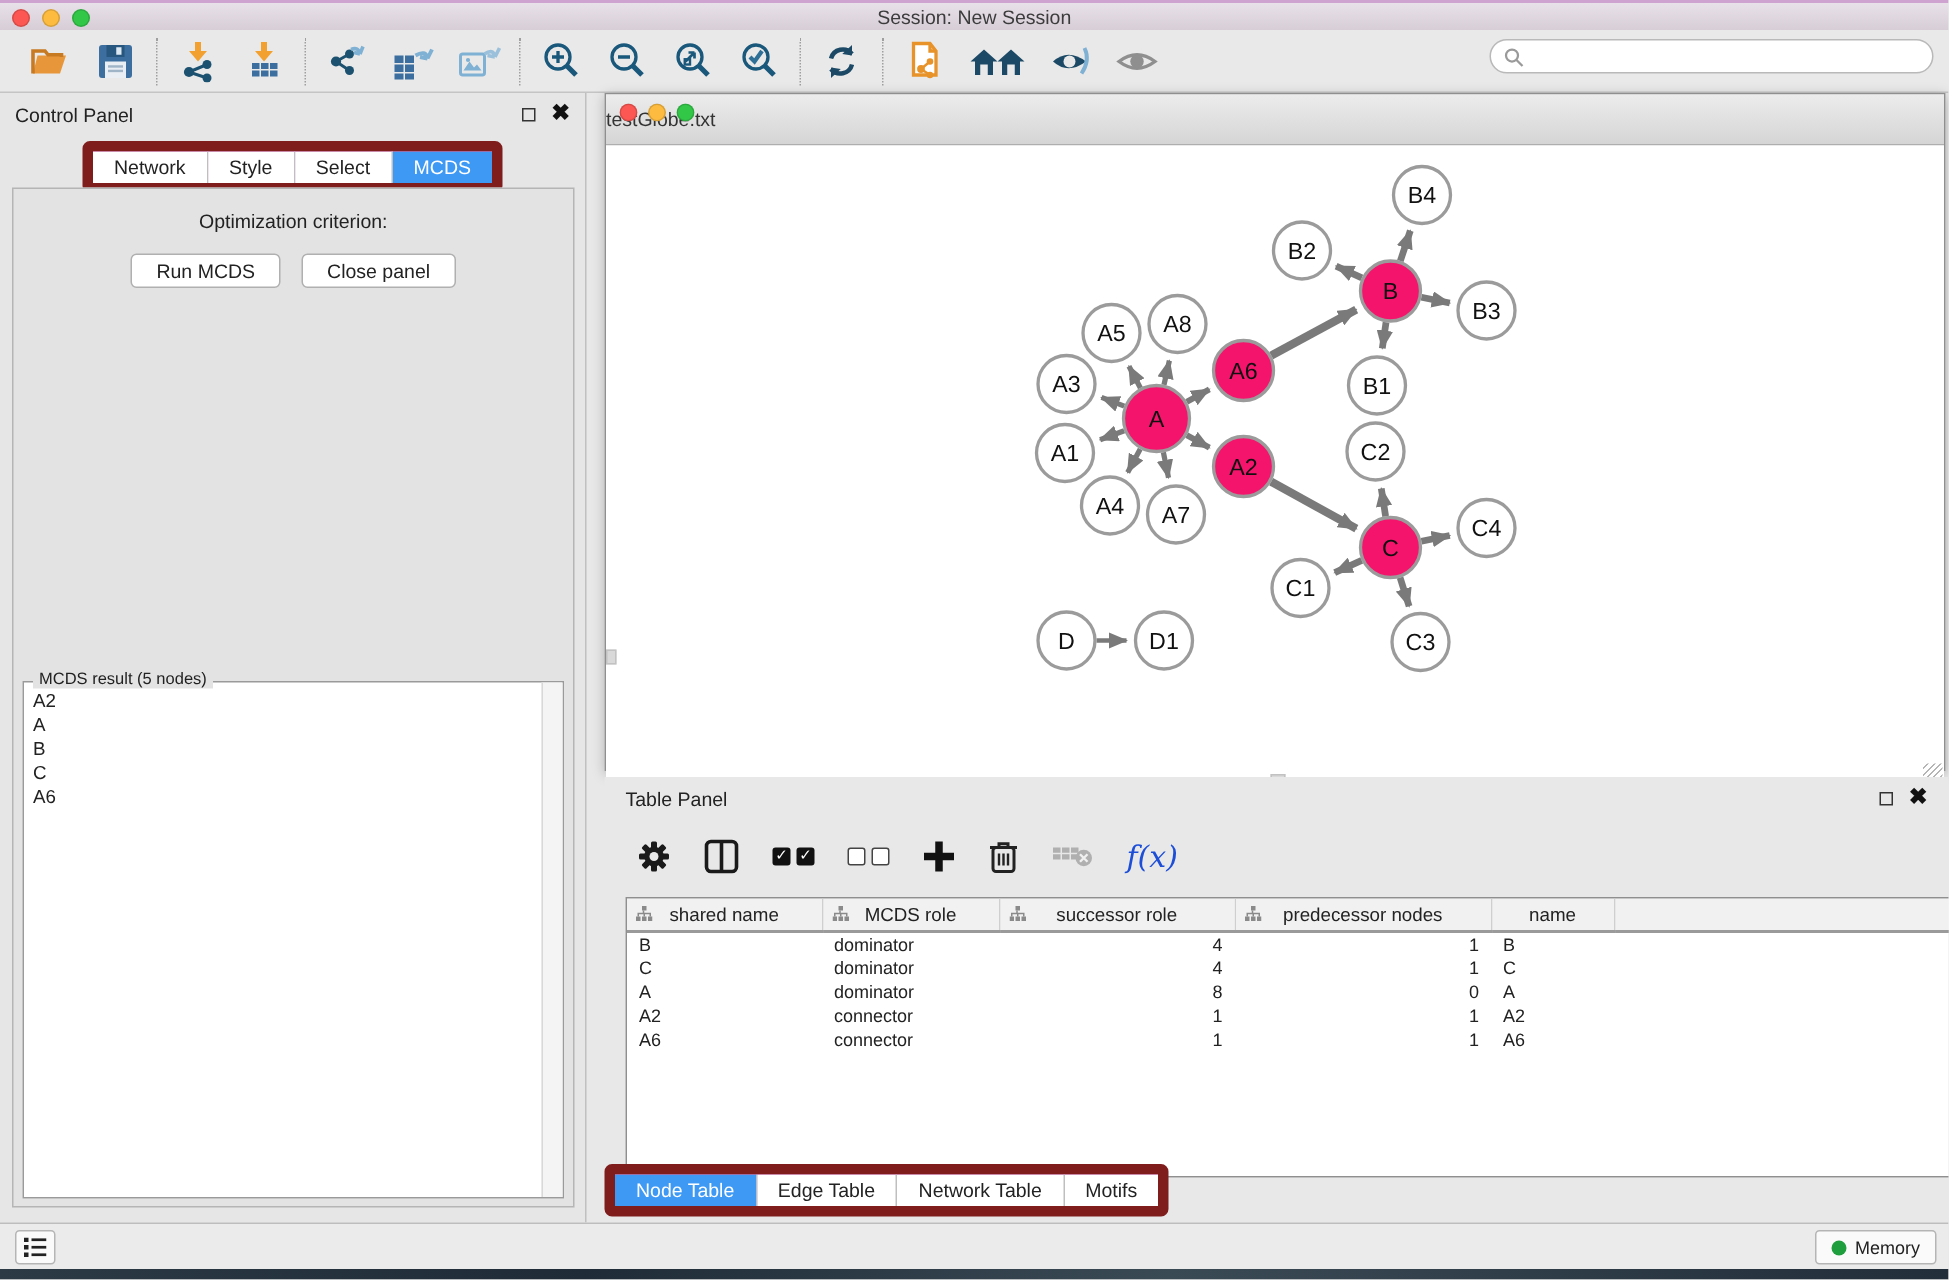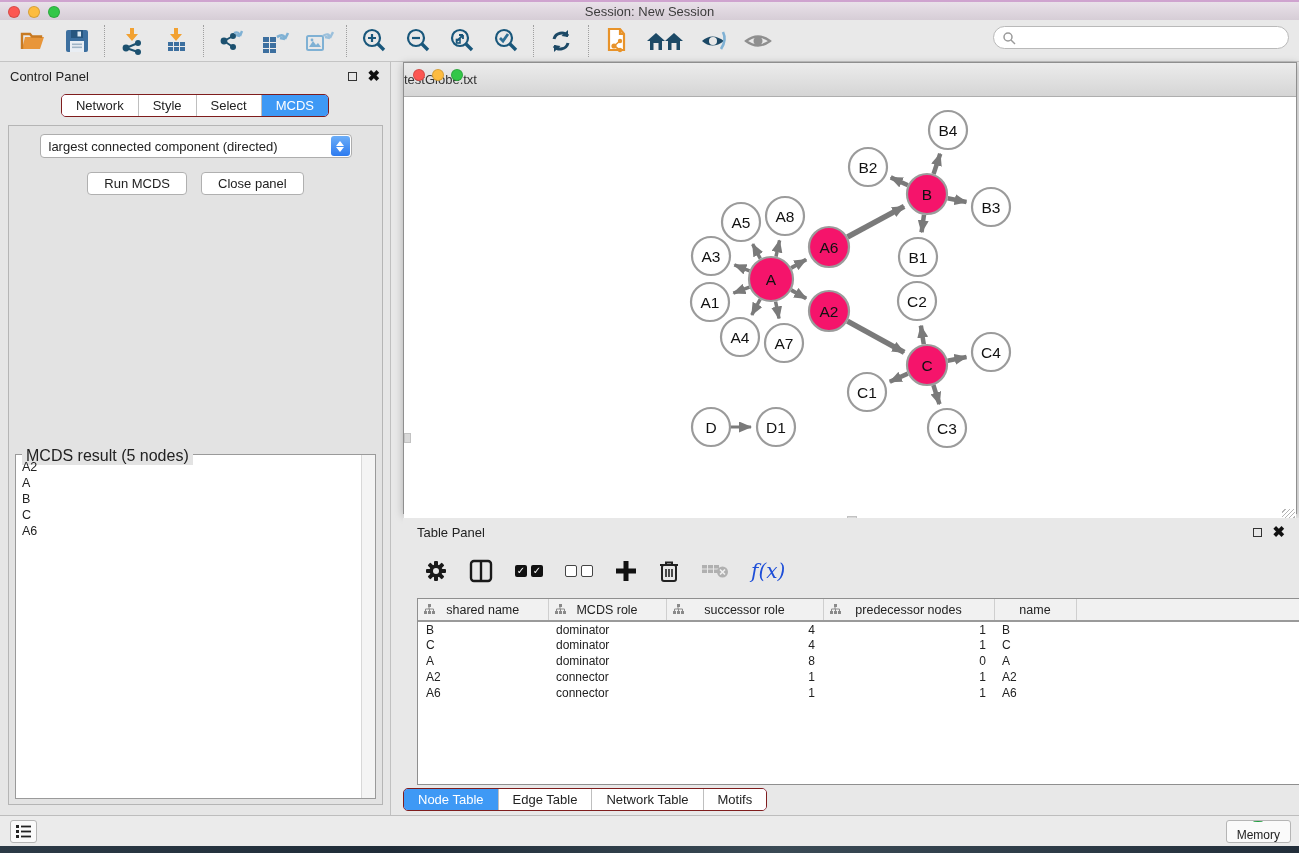--- a/index.html
+++ b/index.html
@@ -27,38 +27,38 @@
 
   
   .control-panel { position:absolute; left:0; top:62px; width:391px; height:753px; background:#e6e6e6; border-right:1px solid #c0c0c0; }
   .panel-head { height:28px; display:flex; align-items:center; padding:0 10px; }
   .panel-head .ph-title { font-size:13px; color:#222; }
   .panel-icons { margin-left:auto; display:flex; align-items:center; gap:10px; }
   .float-box { width:9px; height:9px; border:1.5px solid #333; background:transparent; }
   .close-x { font-size:15px; font-weight:bold; color:#111; line-height:10px; }
 
   .seg-row { display:flex; justify-content:center; margin-top:4px; }
-  .seg-group { display:flex; border:1px solid #7f1d1d; border-radius:5px; overflow:hidden; background:#f0abfc; }
+  .seg-group { display:flex; border:7px solid #7f1d1d; border-radius:5px; overflow:hidden; background:#f0abfc; }
   .seg { padding:3px 14px; font-size:13px; background:#fff; border-right:1px solid #bfbfbf; color:#222; }
   .seg:last-child { border-right:none; }
   .seg.active { background:#3e99f5; color:#fff; }
 
   .cp-content { position:absolute; left:8px; top:63px; width:375px; height:680px; border:1px solid #b5b5b5; background:#e3e3e3; }
   .opt-label { text-align:center; margin-top:14px; font-size:13px; }
   .combo { position:relative; margin:8px auto 0 auto; width:312px; height:24px; background:#fff; border:1px solid #adadad; border-radius:4px; display:flex; align-items:center; padding-left:8px; font-size:13px; }
   .combo .stepper { position:absolute; right:1px; top:1px; width:19px; height:20px; border-radius:3px;
     background:linear-gradient(#6caef8,#2d7bf0); display:flex; flex-direction:column; align-items:center; justify-content:center; gap:1px; }
   .stepper .up, .stepper .dn { width:0; height:0; border-left:4px solid transparent; border-right:4px solid transparent; }
   .stepper .up { border-bottom:5px solid #fff; }
   .stepper .dn { border-top:5px solid #fff; }
   .btn-row { display:flex; justify-content:center; gap:14px; margin-top:14px; }
   .mac-btn { background:#fff; border:1px solid #b0b0b0; border-radius:4px; padding:3px 16px; font-size:13px; color:#222; }
 
   .result-box { position:absolute; left:6px; top:328px; width:361px; height:345px; border:1px solid #9a9a9a; background:#fff; }
-  .result-legend { position:absolute; top:-8px; left:6px; background:#e3e3e3; padding:0 4px; font-size:16px; }
+  .result-legend { position:absolute; top:-8px; left:6px; background:#e3e3e3; padding:0 4px; font-size:11px; }
   .result-list { position:absolute; left:0; top:4px; width:346px; height:335px; overflow:hidden; }
   .result-list div { font-size:12.5px; padding:1px 0 1px 6px; }
   .result-scroll { position:absolute; right:0; top:0; width:14px; height:100%; background:#f4f4f4; border-left:1px solid #d8d8d8; }
 
   
   .net-window { position:absolute; left:403px; top:62px; width:894px; height:452px; background:#fff;
     border:1px solid #8f8f8f; box-shadow:0 2px 8px rgba(0,0,0,.25); }
   .net-titlebar { height:34px; background:linear-gradient(#ececec,#d5d5d5); border-bottom:1px solid #aeaeae;
     display:flex; align-items:center; justify-content:flex-start; position:relative; }
   .net-titlebar .nt { font-size:13px; color:#333; }
@@ -86,21 +86,21 @@
   table.data th .th-icon { position:absolute; left:6px; top:5px; }
   table.data td { font-size:12px; height:16px; padding:0 8px; white-space:nowrap; overflow:hidden; }
   td.num { text-align:right; }
   .c0{width:130px;} .c1{width:118px;} .c2{width:157px;} .c3{width:171px;} .c4{width:82px;margin-top:22px;} .c5{width:auto; border-right:none!important;}
 
   .table-tabs-row { position:absolute; left:0; bottom:4px; width:100%; display:flex; justify-content:flex-start; }
 
   
   .statusbar { position:absolute; left:0; top:815px; width:1299px; height:31px; background:#ebebeb; border-top:1px solid #bdbdbd; }
   .status-left-btn { position:absolute; left:10px; top:4px; width:27px; height:23px; background:#fafafa; border:1px solid #b5b5b5; border-radius:3px; display:flex; align-items:center; justify-content:center; }
-  .memory-btn { position:absolute; right:8px; top:4px; height:23px; background:#fafafa; border:1px solid #b5b5b5; border-radius:3px; display:flex; align-items:center; gap:6px; padding:0 10px; font-size:12px;flex-direction:column; }
+  .memory-btn { position:absolute; right:8px; top:4px; height:23px; background:#fafafa; border:1px solid #b5b5b5; border-radius:3px; display:flex; align-items:center; gap:6px; padding:0 10px; font-size:12px; }
   .mem-dot { width:10px; height:10px; border-radius:50%; background:#1f9e3e; }
   .desktop-strip { position:absolute; left:0; top:846px; width:1299px; height:7px;
     background:linear-gradient(90deg,#2c3a46,#1f2c38 30%,#3a4a55 60%,#222e3a); }
 
   svg { display:block; }
 </style>
 </head>
 <body>
 
 <div class="titlebar">
@@ -285,27 +285,21 @@
   </div>
   <div class="seg-row">
     <div class="seg-group">
         <div class="seg">Network</div>
         <div class="seg">Style</div>
         <div class="seg">Select</div>
         <div class="seg active">MCDS</div>
       </div>
   </div>
   <div class="cp-content">
-    <div class="combo">
-      <span>largest connected component (directed)</span>
-      <span class="stepper">
-          <span class="up"></span>
-          <span class="dn"></span>
-        </span>
-    </div>
+    <div class="opt-label">Optimization criterion:</div>
     <div class="btn-row">
       <button class="mac-btn">Run MCDS</button>
       <button class="mac-btn">Close panel</button>
     </div>
     <div class="result-box">
       <div class="result-legend">MCDS result (5 nodes)</div>
       <div class="result-list">
           <div>A2</div>
           <div>A</div>
           <div>B</div>

